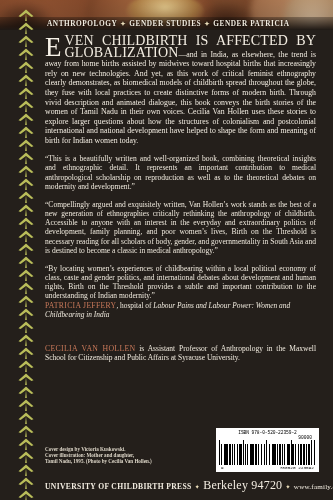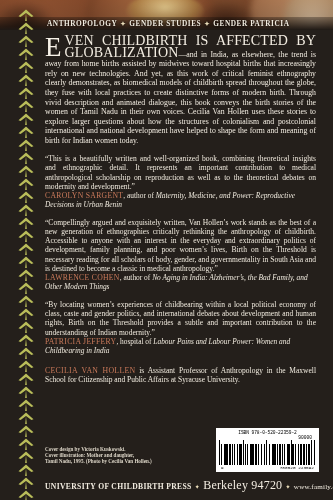--- a/index.html
+++ b/index.html
@@ -169,21 +169,21 @@
     color: #c9795a;
     font-variant: small-caps;
     letter-spacing: 0.3px;
     font-size: 7.7px;
   }
   .attrib .tail { font-style: normal; }
   .ital { font-style: italic; }
 
   
   #author-bio {
-    margin-top: 11px;
+    margin-top: 25px;
     font-size: 7.5px;
     line-height: 9.3px;
     color: #f1ebdf;
     text-align: justify;
   }
   #author-bio .who {
     color: #c9795a;
     font-variant: small-caps;
     letter-spacing: 0.3px;
     font-size: 7.8px;
@@ -448,26 +448,24 @@
     </div>
 
   <div id="content">
 
     <p id="main-desc" class="blurb-para">
       <span id="drop-cap">E</span><span class="smallcaps-lead">VEN CHILDBIRTH IS AFFECTED BY GLOBALIZATION</span><span>—and in India, as elsewhere, the trend is away from home births assisted by midwives toward hospital births that increasingly rely on new technologies. And yet, as this work of critical feminist ethnography clearly demonstrates, as biomedical models of childbirth spread throughout the globe, they fuse with local practices to create distinctive forms of modern birth. Through vivid description and animated dialogue, this book conveys the birth stories of the women of Tamil Nadu in their own voices. Cecilia Van Hollen uses these stories to explore larger questions about how the structures of colonialism and postcolonial international and national development have helped to shape the form and meaning of birth for Indian women today.</span>
     </p>
 
     <div class="quote-block">
       <p class="blurb-para">“This is a beautifully written and well-organized book, combining theoretical insights and ethnographic detail. It represents an important contribution to medical anthropological scholarship on reproduction as well as to the theoretical debates on modernity and development.”</p>
-      <p class="attrib"><span class="who">CAROLYN SARGENT</span><span class="tail">, author of </span><span class="ital">Maternity, Medicine, and Power: Reproductive Decisions in Urban Benin</span></p>
     </div>
 
     <div class="quote-block">
       <p class="blurb-para">“Compellingly argued and exquisitely written, Van Hollen’s work stands as the best of a new generation of ethnographies critically rethinking the anthropology of childbirth. Accessible to anyone with an interest in the everyday and extraordinary politics of development, family planning, and poor women’s lives, Birth on the Threshold is necessary reading for all scholars of body, gender, and governmentality in South Asia and is destined to become a classic in medical anthropology.”</p>
-      <p class="attrib"><span class="who">LAWRENCE COHEN</span><span class="tail">, author of </span><span class="ital">No Aging in India: Alzheimer’s, the Bad Family, and Other Modern Things</span></p>
     </div>
 
     <div class="quote-block">
       <p class="blurb-para">“By locating women’s experiences of childbearing within a local political economy of class, caste and gender politics, and international debates about development and human rights, Birth on the Threshold provides a subtle and important contribution to the understanding of Indian modernity.”</p>
       <p class="attrib"><span class="who">PATRICIA JEFFERY</span><span class="tail">, hospital of </span><span class="ital">Labour Pains and Labour Power: Women and Childbearing in India</span></p>
     </div>
 
     <p id="author-bio"><span class="who">CECILIA VAN HOLLEN</span><span> is Assistant Professor of Anthropology in the Maxwell School for Citizenship and Public Affairs at Syracuse University.</span></p>
 
   </div>

